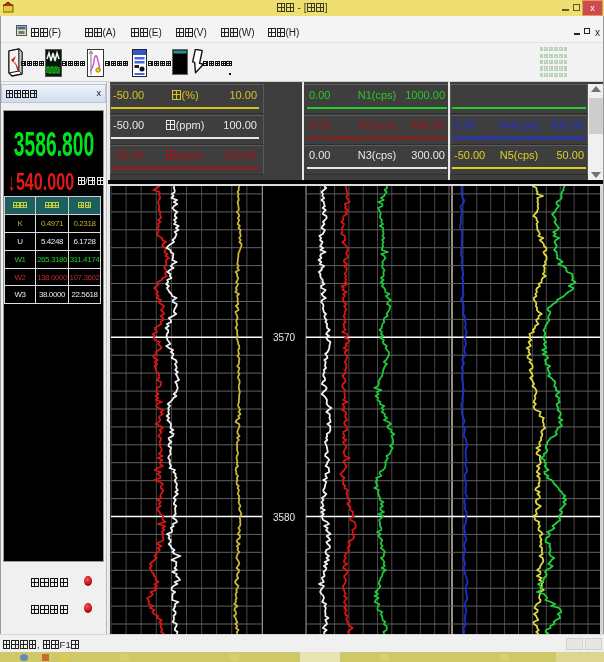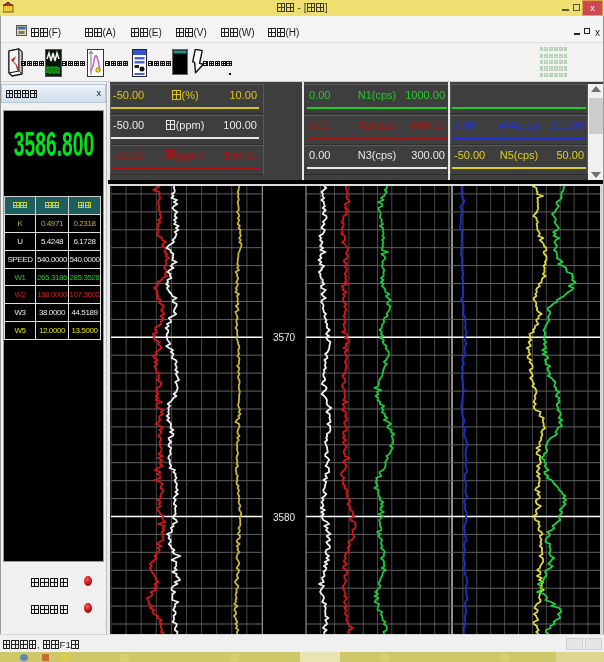--- a/index.html
+++ b/index.html
@@ -146,61 +146,55 @@
     <div><i class="c wmc"></i><i class="c wmc"></i><i class="c wmc"></i><i class="c wmc"></i><i class="c wmc"></i><i class="c wmc"></i></div>
     <div><i class="c wmc"></i><i class="c wmc"></i><i class="c wmc"></i><i class="c wmc"></i><i class="c wmc"></i><i class="c wmc"></i></div>
     <div><i class="c wmc"></i><i class="c wmc"></i><i class="c wmc"></i><i class="c wmc"></i><i class="c wmc"></i><i class="c wmc"></i></div>
     <div><i class="c wmc"></i><i class="c wmc"></i><i class="c wmc"></i><i class="c wmc"></i><i class="c wmc"></i><i class="c wmc"></i></div>
   </div>
 
 <div id="panel">
  <div id="ptitle"><i class="c "></i><i class="c "></i><i class="c "></i><i class="c "></i><span class="x">x</span></div>
  <div id="pblack">
    <div id="bignum">3586.800</div>
+   <div id="spdwrap">
+     <div id="spd"><span style="font-weight:normal">↓</span>540.000</div>
+     <div id="spdunit"><i class="c"></i>/<i class="c"></i><i class="c"></i></div>
+   </div>
    <table id="ptable">
      <tbody>
           <tr class="th">
             <td class="tc1"><i class="c h4"></i><i class="c h4"></i></td>
             <td class="tc2"><i class="c "></i><i class="c "></i></td>
             <td class="tc3"><i class="c "></i><i class="c "></i></td>
           </tr>
      <tr style="color:#c0ab35">
             <td class="tc1">K</td>
             <td class="tc2">0.4971</td>
             <td class="tc3">0.2318</td>
           </tr>
           <tr style="color:#e8e8e8">
             <td class="tc1">U</td>
             <td class="tc2">5.4248</td>
             <td class="tc3">6.1728</td>
           </tr>
-          <tr style="color:#e8e8e8">
-            <td class="tc1">SPEED</td>
-            <td class="tc2">540.0000</td>
-            <td class="tc3">540.0000</td>
-          </tr>
           <tr style="color:#22cc22">
             <td class="tc1">W1</td>
             <td class="tc2">265.3186</td>
-            <td class="tc3">285.3528</td>
+            <td class="tc3">311.4174</td>
           </tr>
           <tr style="color:#c02a2a">
             <td class="tc1">W2</td>
             <td class="tc2">138.0000</td>
             <td class="tc3">107.3602</td>
           </tr>
           <tr style="color:#e8e8e8">
             <td class="tc1">W3</td>
             <td class="tc2">38.0000</td>
-            <td class="tc3">44.5189</td>
-          </tr>
-          <tr style="color:#e0e010">
-            <td class="tc1">W5</td>
-            <td class="tc2">12.0000</td>
-            <td class="tc3">13.5000</td>
+            <td class="tc3">22.5618</td>
           </tr>
    </tbody>
       </table>
  </div>
  <div class="pstat" style="left:30px;top:494px"><i class="c "></i><i class="c "></i><i class="c "></i><i class="c "></i></div>
  <div class="led" style="left:84px;top:494px"></div>
  <div class="pstat" style="left:30px;top:521px"><i class="c "></i><i class="c "></i><i class="c "></i><i class="c "></i></div>
  <div class="led" style="left:84px;top:521px"></div>
 </div>
 

